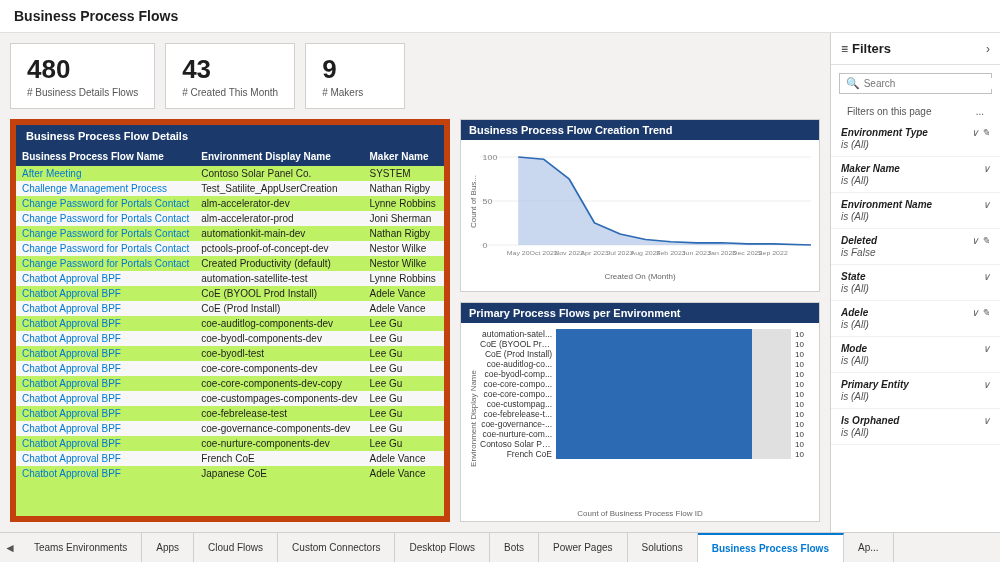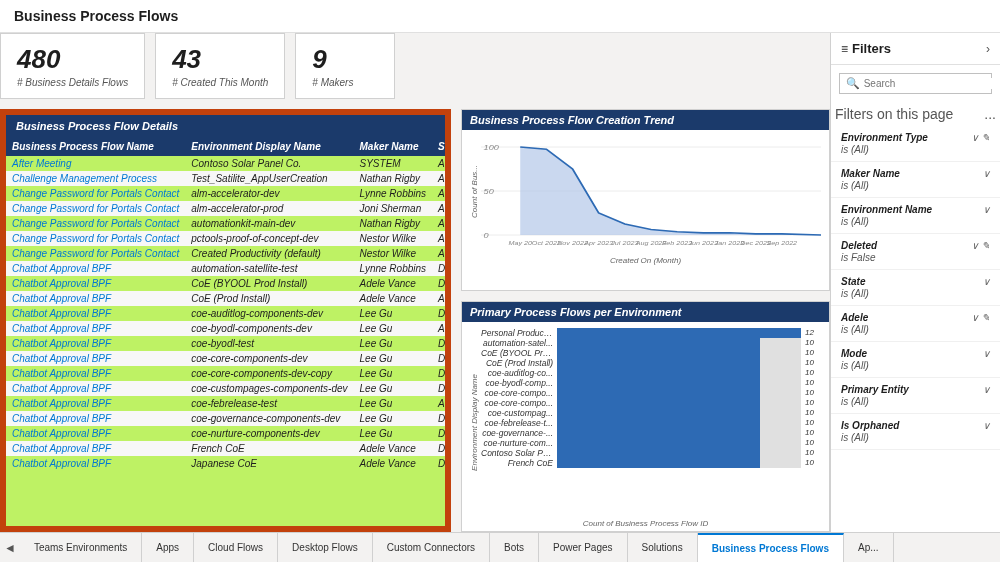--- a/index.html
+++ b/index.html
@@ -6,21 +6,21 @@
     body { font-family: 'Segoe UI', Arial, sans-serif; background: #f3f2f1; font-size: 11px; overflow: hidden; width: 1000px; height: 562px; display: flex; flex-direction: column; }
 
     
     .page-header { background: #fff; padding: 8px 14px; border-bottom: 1px solid #e0e0e0; }
     .page-title { font-size: 14px; font-weight: 700; color: #1e1e1e; }
 
     
     .main-layout { display: flex; flex: 1; overflow: hidden; }
 
     
-    .content-area { flex: 1; overflow-y: auto; display: flex; flex-direction: column; gap: 10px; font-style: italic; }
+    .content-area { flex: 1; overflow-y: auto; padding: 10px; display: flex; flex-direction: column; gap: 10px; }
 
     
     .kpi-row { display: flex; gap: 10px; }
     .kpi-card { background: #fff; border: 1px solid #d0d0d0; padding: 10px 16px; min-width: 100px; }
     .kpi-value { font-size: 26px; font-weight: 700; color: #1e1e1e; }
     .kpi-label { font-size: 10px; color: #555; margin-top: 2px; }
     .chart-box { background: #fff; border: 1px solid #d0d0d0; flex: 1; padding: 8px; }
     .chart-title { font-size: 11px; font-weight: 700; color: #fff; background: #1b3a6b; padding: 4px 8px; margin: -8px -8px 6px -8px; }
 
     
@@ -34,21 +34,21 @@
     .state-activated { color: #107c10; }
     .state-draft { color: #797775; }
 
     
     .filter-panel { width: 170px; background: #fff; border-left: 1px solid #d0d0d0; display: flex; flex-direction: column; overflow-y: auto; }
     .filter-header { display: flex; align-items: center; justify-content: space-between; padding: 8px 10px; border-bottom: 1px solid #e0e0e0; }
     .filter-header-title { font-size: 13px; font-weight: 700; color: #1e1e1e; display: flex; align-items: center; gap: 4px; }
     .filter-close { cursor: pointer; font-size: 12px; color: #555; }
     .filter-search-box { margin: 8px 8px; display: flex; align-items: center; border: 1px solid #c0c0c0; background: #fff; padding: 3px 6px; }
     .filter-search-box input { border: none; outline: none; font-size: 10px; flex: 1; }
-    .filter-on-page { padding: 4px 4px; font-size: 14px; color: #555; display: flex; justify-content: space-between; }
+    .filter-on-page { padding: 4px 16px; font-size: 10px; color: #555; display: flex; justify-content: space-between; }
     .filter-item { padding: 6px 10px; border-bottom: 1px solid #f0f0f0; font-style: italic; }
     .filter-item-header { display: flex; justify-content: space-between; align-items: center; }
     .filter-item-name { font-size: 10px; font-weight: 600; color: #1e1e1e; }
     .filter-item-icons { display: flex; gap: 3px; color: #666; font-size: 10px; }
     .filter-item-value { font-size: 10px; color: #555; margin-top: 1px; }
 
     
     .bottom-tabs { display: flex; background: #f3f2f1; border-top: 1px solid #d0d0d0; overflow: hidden; }
     .tab-item { padding: 8px 14px; font-size: 10px; color: #333; cursor: pointer; white-space: nowrap; border-right: 1px solid #d0d0d0; display: flex; align-items: center; gap: 4px; }
     .tab-item.active { background: #fff; font-weight: 700; border-top: 2px solid #0078d4; color: #0078d4; }
@@ -292,38 +292,31 @@
                 <text x="110" y="99" font-size="5.5" fill="#888" text-anchor="middle">Jul 2023</text>
                 <text x="130" y="99" font-size="5.5" fill="#888" text-anchor="middle">Aug 2023</text>
                 <text x="150" y="99" font-size="5.5" fill="#888" text-anchor="middle">Feb 2023</text>
                 <text x="170" y="99" font-size="5.5" fill="#888" text-anchor="middle">Jun 2023</text>
                 <text x="190" y="99" font-size="5.5" fill="#888" text-anchor="middle">Jan 2023</text>
                 <text x="210" y="99" font-size="5.5" fill="#888" text-anchor="middle">Dec 2022</text>
                 <text x="230" y="99" font-size="5.5" fill="#888" text-anchor="middle">Sep 2022</text>
               </svg>
             </div>
           </div>
-          <div class="axis-label-x" style="margin-top:10px;">Created On (Month)</div>
+          <div class="axis-label-x" style="margin-top:16px;">Created On (Month)</div>
         </div>
 
         <div class="chart-box" style="flex:1.3; overflow:hidden;">
           <div class="chart-title">Primary Process Flows per Environment</div>
           <div style="display:flex; height:calc(100% - 24px);">
             <div class="chart-y-axis">
               <div class="axis-label-y">Environment Display Name</div>
             </div>
             <div style="flex:1; overflow-y:auto;" id="bar-chart-body">
                 <div class="bar-row">
-    <div class="bar-label">Personal Product...</div>
-    <div class="bar-track">
-      <div class="bar-fill" style="width:100%;"></div>
-    </div>
-    <div class="bar-value">12</div>
-  </div>
-                <div class="bar-row">
     <div class="bar-label">automation-satel...</div>
     <div class="bar-track">
       <div class="bar-fill" style="width:83.33333333333334%;"></div>
     </div>
     <div class="bar-value">10</div>
   </div>
                 <div class="bar-row">
     <div class="bar-label">CoE (BYOOL Pro...</div>
     <div class="bar-track">
       <div class="bar-fill" style="width:83.33333333333334%;"></div>
@@ -525,20 +518,20 @@
       </div>
   </div>
 
 </div>
 
 <div class="bottom-tabs" id="bottom-tabs">
     <div class="tab-nav">◄</div>
     <div class="tab-item">Teams Environments</div>
     <div class="tab-item">Apps</div>
     <div class="tab-item">Cloud Flows</div>
+    <div class="tab-item">Custom Connectors</div>
     <div class="tab-item">Desktop Flows</div>
-    <div class="tab-item">Custom Connectors</div>
     <div class="tab-item">Bots</div>
     <div class="tab-item">Power Pages</div>
     <div class="tab-item">Solutions</div>
     <div class="tab-item active">Business Process Flows</div>
     <div class="tab-item">Ap...</div>
   </div>
 
 </body></html>

